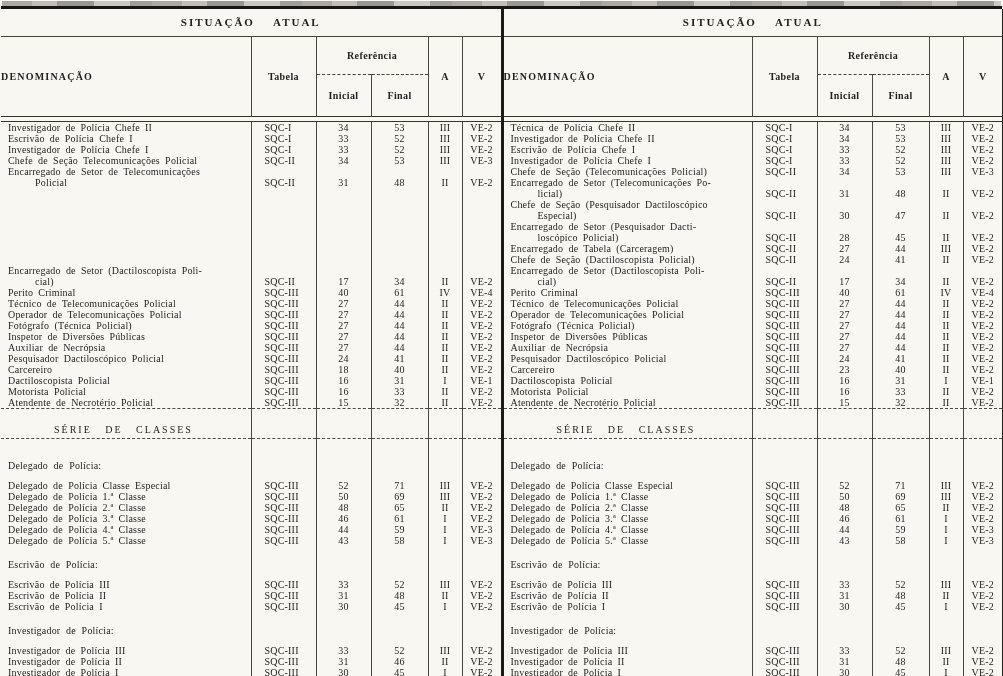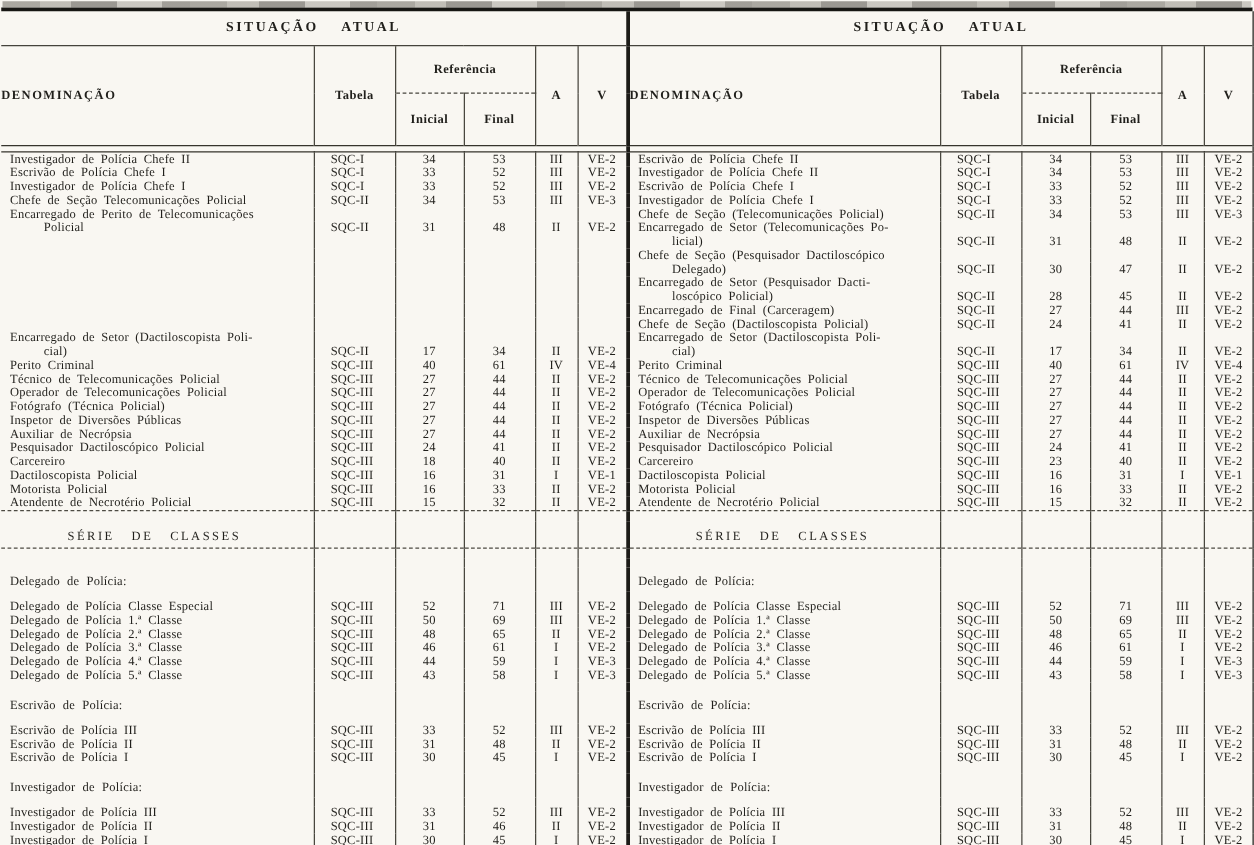--- a/index.html
+++ b/index.html
@@ -109,21 +109,21 @@
         </tr>
       </thead>
       <tbody id="rows">
           <tr class="row-data">
             <td class="c-name">Investigador de Polícia Chefe II</td>
             <td class="c-t bl">SQC-I</td>
             <td class="c-num bl">34</td>
             <td class="c-num bl">53</td>
             <td class="c-num bl">III</td>
             <td class="c-num bl">VE-2</td>
-            <td class="c-name rs">Escrivão de Polícia Chefe II</td>
+            <td class="c-name rs">Técnica de Polícia Chefe II</td>
             <td class="c-t bl">SQC-I</td>
             <td class="c-num bl">34</td>
             <td class="c-num bl">53</td>
             <td class="c-num bl">III</td>
             <td class="c-num bl re">VE-2</td>
           </tr>
           <tr class="row-data">
             <td class="c-name">Escrivão de Polícia Chefe I</td>
             <td class="c-t bl">SQC-I</td>
             <td class="c-num bl">33</td>
@@ -159,21 +159,21 @@
             <td class="c-num bl">III</td>
             <td class="c-num bl">VE-3</td>
             <td class="c-name rs">Investigador de Polícia Chefe I</td>
             <td class="c-t bl">SQC-I</td>
             <td class="c-num bl">33</td>
             <td class="c-num bl">52</td>
             <td class="c-num bl">III</td>
             <td class="c-num bl re">VE-2</td>
           </tr>
           <tr class="row-data">
-            <td class="c-name">Encarregado de Perito de Telecomunicações</td>
+            <td class="c-name">Encarregado de Setor de Telecomunicações</td>
             <td class="c-t bl"></td>
             <td class="c-num bl"></td>
             <td class="c-num bl"></td>
             <td class="c-num bl"></td>
             <td class="c-num bl"></td>
             <td class="c-name rs">Chefe de Seção (Telecomunicações Policial)</td>
             <td class="c-t bl">SQC-II</td>
             <td class="c-num bl">34</td>
             <td class="c-num bl">53</td>
             <td class="c-num bl">III</td>
@@ -221,21 +221,21 @@
             <td class="c-num bl"></td>
             <td class="c-num bl re"></td>
           </tr>
           <tr class="row-data">
             <td class="c-name"></td>
             <td class="c-t bl"></td>
             <td class="c-num bl"></td>
             <td class="c-num bl"></td>
             <td class="c-num bl"></td>
             <td class="c-num bl"></td>
-            <td class="c-name rs ind">Delegado)</td>
+            <td class="c-name rs ind">Especial)</td>
             <td class="c-t bl">SQC-II</td>
             <td class="c-num bl">30</td>
             <td class="c-num bl">47</td>
             <td class="c-num bl">II</td>
             <td class="c-num bl re">VE-2</td>
           </tr>
           <tr class="row-data">
             <td class="c-name"></td>
             <td class="c-t bl"></td>
             <td class="c-num bl"></td>
@@ -263,21 +263,21 @@
             <td class="c-num bl">II</td>
             <td class="c-num bl re">VE-2</td>
           </tr>
           <tr class="row-data">
             <td class="c-name"></td>
             <td class="c-t bl"></td>
             <td class="c-num bl"></td>
             <td class="c-num bl"></td>
             <td class="c-num bl"></td>
             <td class="c-num bl"></td>
-            <td class="c-name rs">Encarregado de Final (Carceragem)</td>
+            <td class="c-name rs">Encarregado de Tabela (Carceragem)</td>
             <td class="c-t bl">SQC-II</td>
             <td class="c-num bl">27</td>
             <td class="c-num bl">44</td>
             <td class="c-num bl">III</td>
             <td class="c-num bl re">VE-2</td>
           </tr>
           <tr class="row-data">
             <td class="c-name"></td>
             <td class="c-t bl"></td>
             <td class="c-num bl"></td>

